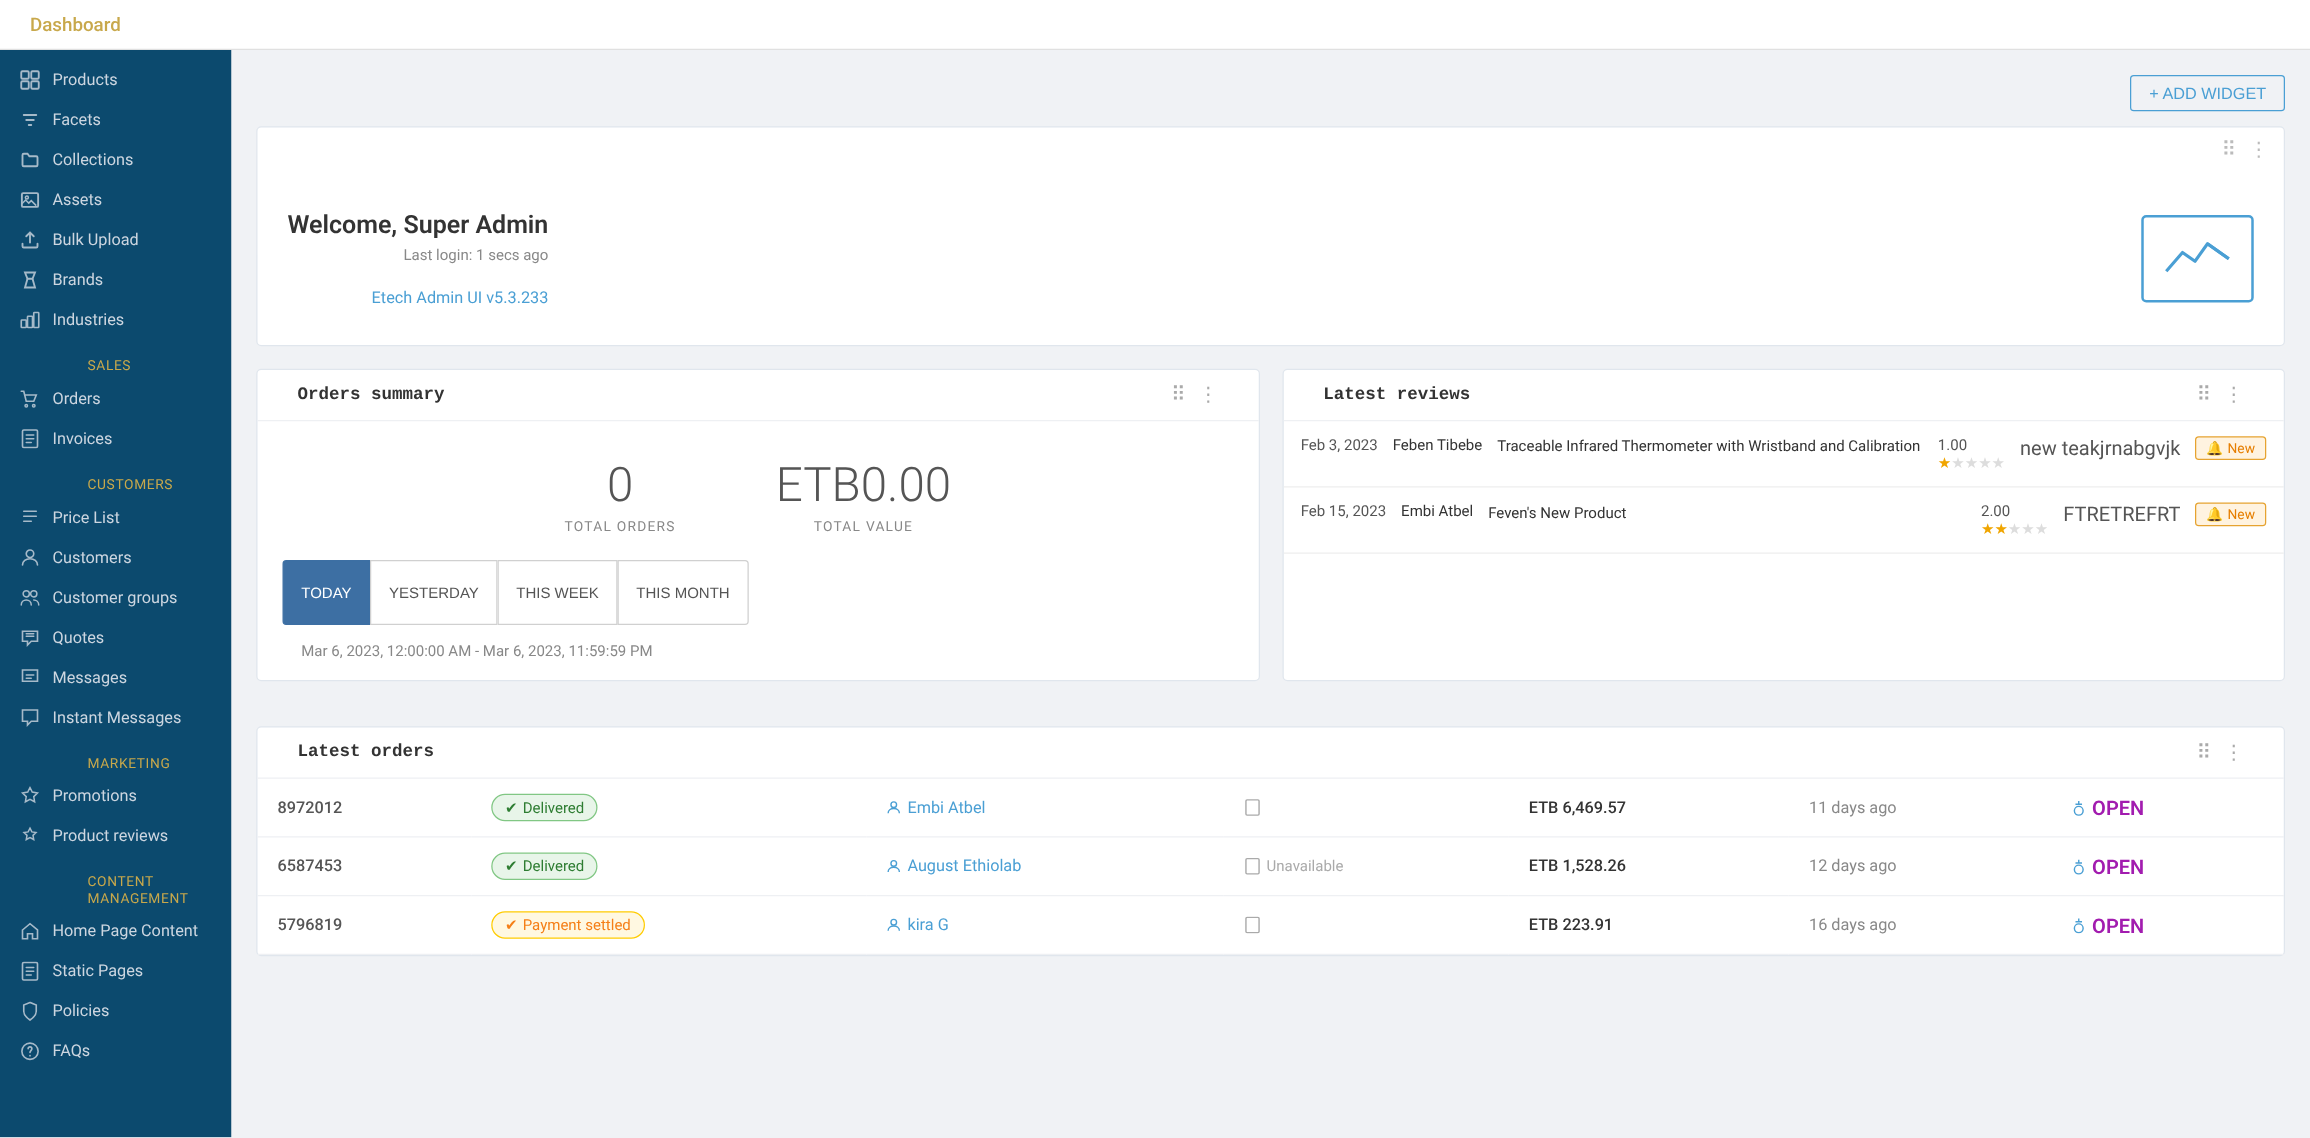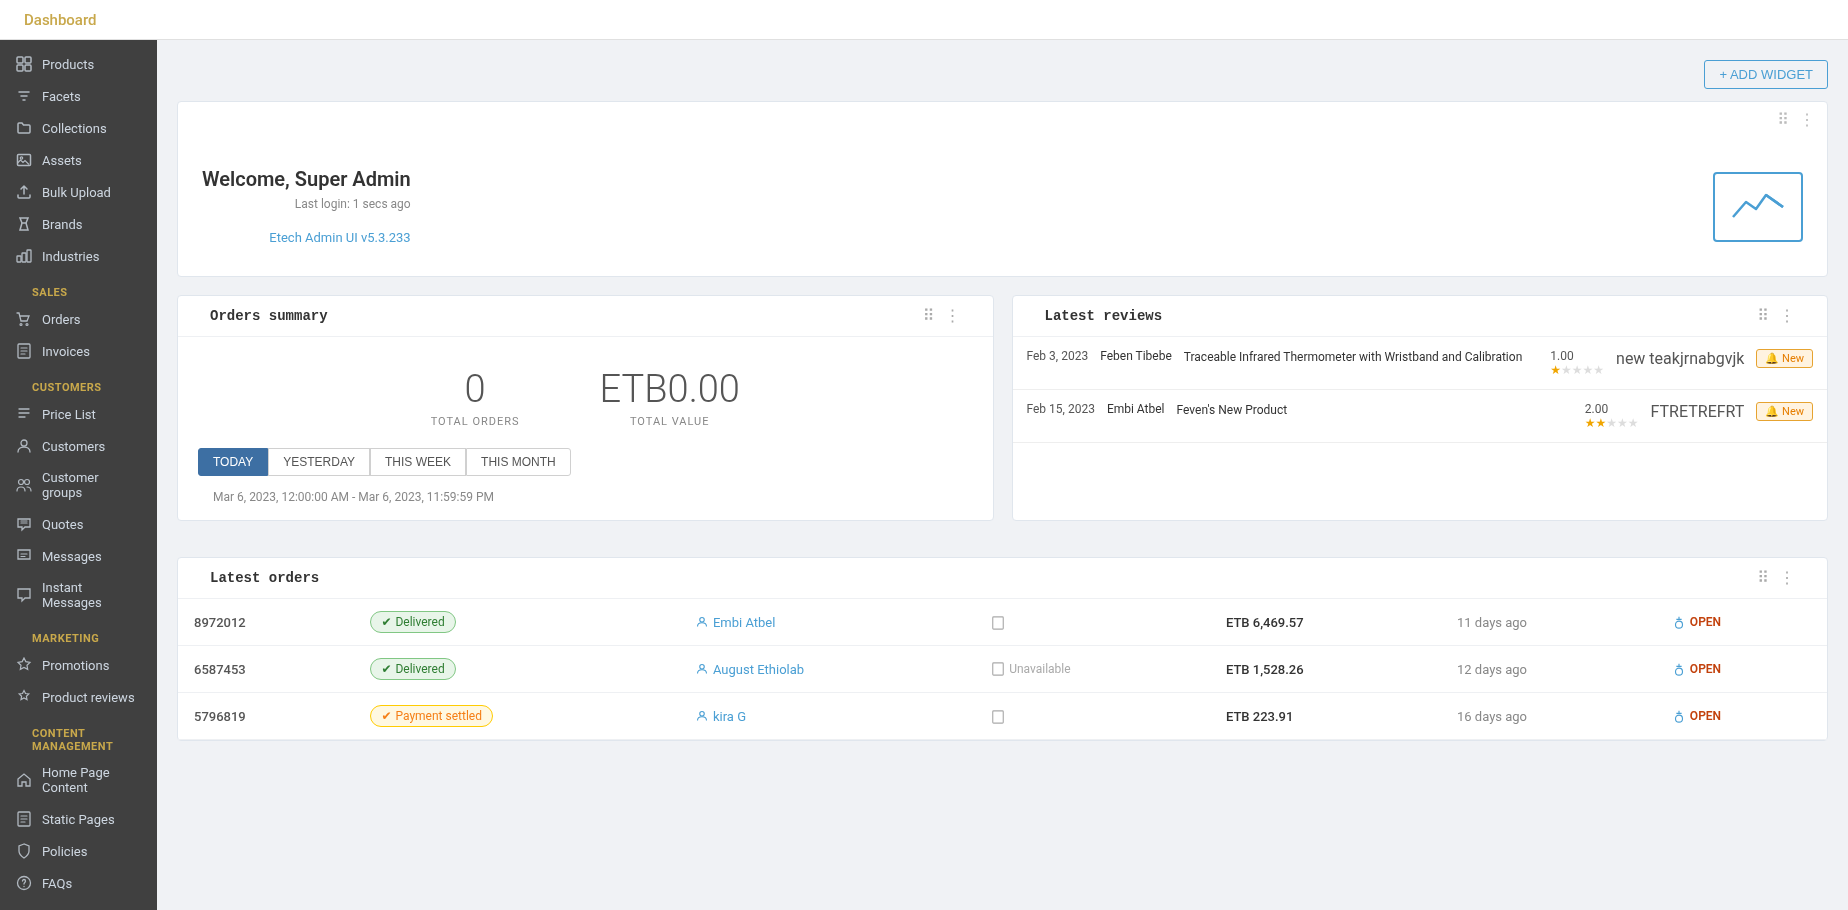--- a/index.html
+++ b/index.html
@@ -5,22 +5,22 @@
     * { box-sizing: border-box; margin: 0; padding: 0; }
     body { font-family: -apple-system, BlinkMacSystemFont, 'Segoe UI', Roboto, sans-serif; background: #f0f2f5; display: flex; flex-direction: column; height: 910px; overflow: hidden; }
 
     
     .topbar { background: #fff; border-bottom: 1px solid #e0e0e0; padding: 0 24px; height: 40px; display: flex; align-items: center; }
     .topbar-title { color: #c8a84b; font-size: 15px; font-weight: 500; }
 
     .layout { display: flex; flex: 1; overflow: hidden; }
 
     
-    .sidebar { width: 157px; background: #404040; color: #cdd6e0; overflow-y: auto; flex-shrink: 0; padding-bottom: 20px; }
-    .sidebar-section-label { font-size: 11px; font-weight: 700; color: #c8a84b; padding: 14px 32px 4px; text-transform: uppercase; letter-spacing: 0.5px; }
+    .sidebar { width: 185px; background: #0c4a6e; color: #cdd6e0; overflow-y: auto; flex-shrink: 0; padding-bottom: 20px; }
+    .sidebar-section-label { font-size: 11px; font-weight: 400; color: #c8a84b; padding: 14px 32px 4px; text-transform: uppercase; letter-spacing: 0.5px; margin-left: 38px; }
     .sidebar-item { display: flex; align-items: center; gap: 10px; padding: 8px 16px; cursor: pointer; font-size: 13px; color: #cdd6e0; }
     .sidebar-icon { width: 16px; height: 16px; flex-shrink: 0; opacity: 0.8; }
 
     
     .main { flex: 1; overflow-y: auto; padding: 20px; }
 
     
     .add-widget-btn { display: flex; align-items: center; gap: 6px; border: 1.5px solid #4a9fd4; color: #4a9fd4; background: transparent; padding: 6px 14px; border-radius: 3px; font-size: 13px; cursor: pointer; float: right; margin-bottom: 12px; }
 
     
@@ -39,21 +39,21 @@
     .welcome-dots { display: flex; gap: 8px; justify-content: flex-end; padding: 8px 12px; color: #bbb; }
 
     
     .two-col { display: grid; grid-template-columns: 1fr 1fr; gap: 18px; margin-bottom: 18px; }
 
     
     .orders-stats { display: flex; justify-content: center; gap: 80px; padding: 30px 20px 20px; text-align: center; }
     .stat-value { font-size: 38px; color: #555; font-weight: 300; }
     .stat-label { font-size: 11px; color: #888; letter-spacing: 1px; margin-top: 4px; }
     .orders-tabs { display: flex; gap: 0; padding: 0 20px 14px; }
-    .orders-tab { padding: 6px 14px; font-size: 12px; border: 1px solid #d0d0d0; cursor: pointer; background: #fff; color: #555; }
+    .orders-tab { padding: 18px 14px; font-size: 12px; border: 1px solid #d0d0d0; cursor: pointer; background: #fff; color: #555; }
     .orders-tab.active { background: #3d6fa3; color: #fff; border-color: #3d6fa3; }
     .orders-tab:first-child { border-radius: 3px 0 0 3px; }
     .orders-tab:last-child { border-radius: 0 3px 3px 0; }
     .orders-date { font-size: 12px; color: #888; padding: 0 20px 16px; margin-left: 15px; }
 
     
     .review-row { display: flex; align-items: flex-start; gap: 12px; padding: 12px 14px; border-bottom: 1px solid #eee; font-size: 12px; }
     .review-date { color: #555; font-size: 12px; min-width: 50px; }
     .review-author { min-width: 55px; font-size: 12px; color: #333; }
     .review-product { flex: 1; color: #333; font-size: 12px; line-height: 1.4; }
@@ -62,21 +62,21 @@
     .review-badge { background: #fff3e0; color: #e67e00; border: 1px solid #e6a330; border-radius: 3px; padding: 2px 8px; font-size: 11px; white-space: nowrap; display: flex; align-items: center; gap: 3px; }
 
     
     .orders-table { width: 100%; border-collapse: collapse; }
     .orders-table td { padding: 12px 16px; font-size: 13px; border-bottom: 1px solid #eef0f3; vertical-align: middle; }
     .badge-delivered { background: #e8f5e9; color: #2e7d32; border: 1px solid #81c784; border-radius: 12px; padding: 3px 10px; font-size: 12px; display: inline-flex; align-items: center; gap: 4px; }
     .badge-payment { background: #fff8e1; color: #f57f17; border: 1px solid #ffcc02; border-radius: 12px; padding: 3px 10px; font-size: 12px; display: inline-flex; align-items: center; gap: 4px; }
     .customer-name { color: #4a9fd4; display: flex; align-items: center; gap: 5px; }
     .order-amount { color: #333; font-weight: 500; }
     .order-time { color: #888; font-size: 12px; }
-    .open-btn { color: #c2410c; font-size: 12px; font-weight: 600; display: flex; align-items: center; gap: 4px; cursor: pointer; }
+    .open-btn { color: #a21caf; font-size: 16px; font-weight: 600; display: flex; align-items: center; gap: 4px; cursor: pointer; }
     .order-id { color: #555; font-weight: 500; }
 
     
     ::-webkit-scrollbar { width: 6px; }
     ::-webkit-scrollbar-track { background: #f0f0f0; }
     ::-webkit-scrollbar-thumb { background: #ccc; border-radius: 3px; }
 
     .clearfix::after { content: ''; display: table; clear: both; }
 
     

